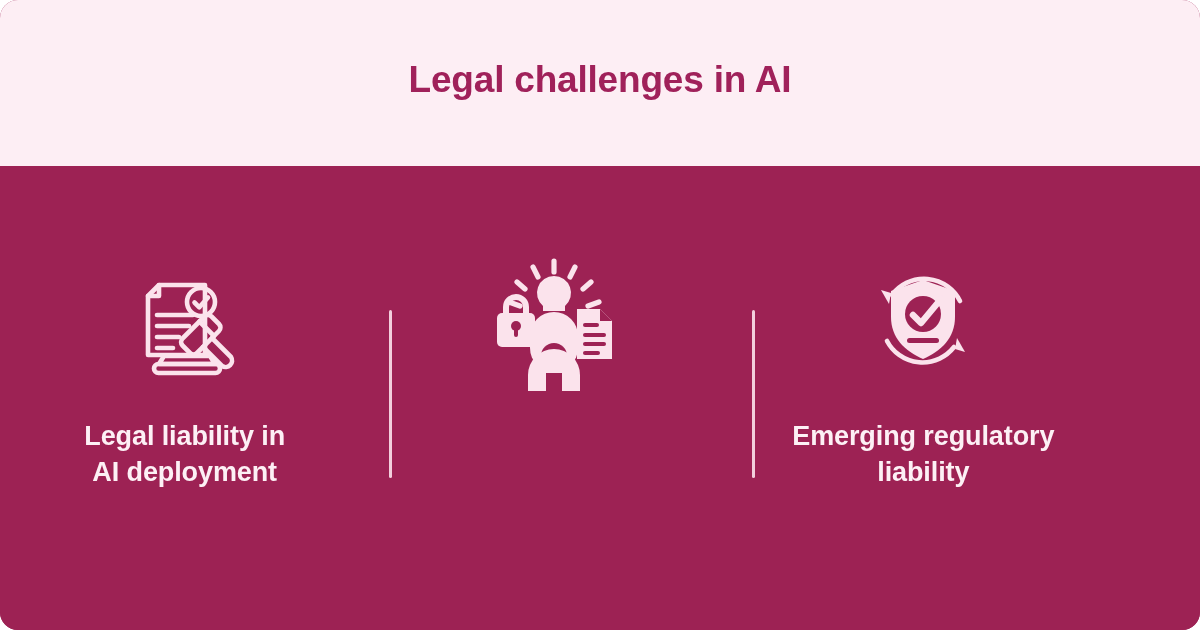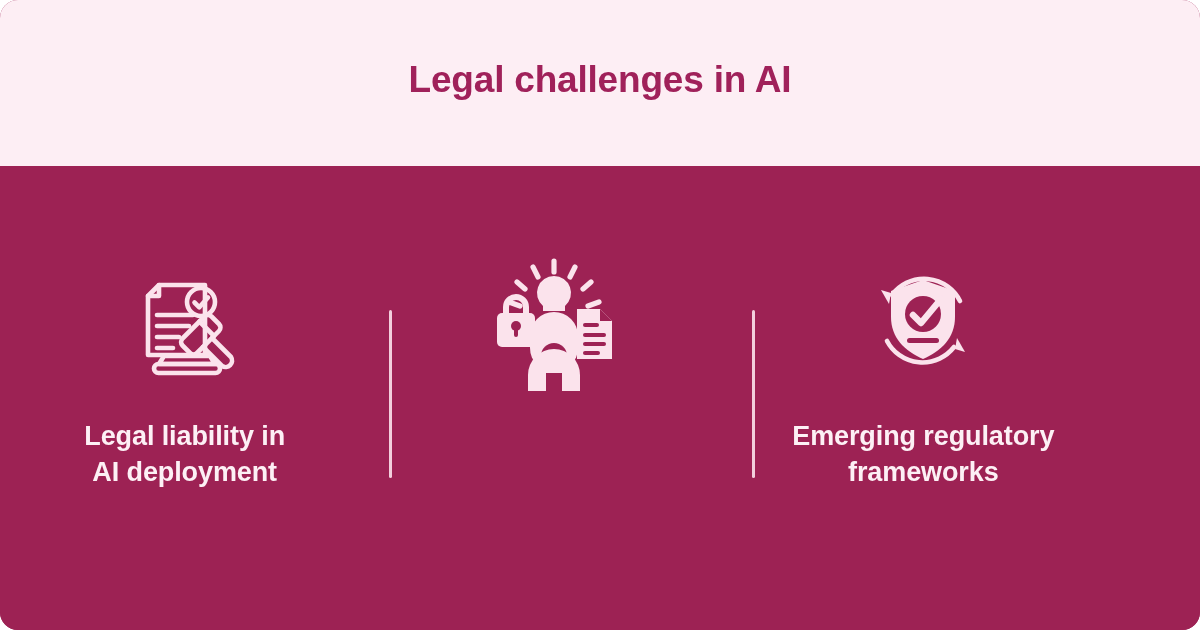--- a/index.html
+++ b/index.html
@@ -206,21 +206,21 @@
 
             <path d="M60 19 L92 30 v26 c0 21 -14 34 -32 42 c-18 -8 -32 -21 -32 -42 V30 Z" fill="#fbe3ec"></path>
 
             <circle cx="60" cy="53" r="18" fill="#9d2254"></circle>
             <path d="M50 54 l8 8 L78 38" fill="none" stroke="#fbe3ec" stroke-width="6.5" stroke-linecap="round" stroke-linejoin="round"></path>
 
             <rect x="44" y="77" width="32" height="5" rx="2.5" fill="#9d2254"></rect>
           </svg>
         </div>
         <div class="col-label">Emerging regulatory
-frameworks</div>
+liability</div>
       </div>
 
     </div>
 
     <div class="divider" id="divider-1"></div>
     <div class="divider" id="divider-2"></div>
 
   </div>
 </div>
 

